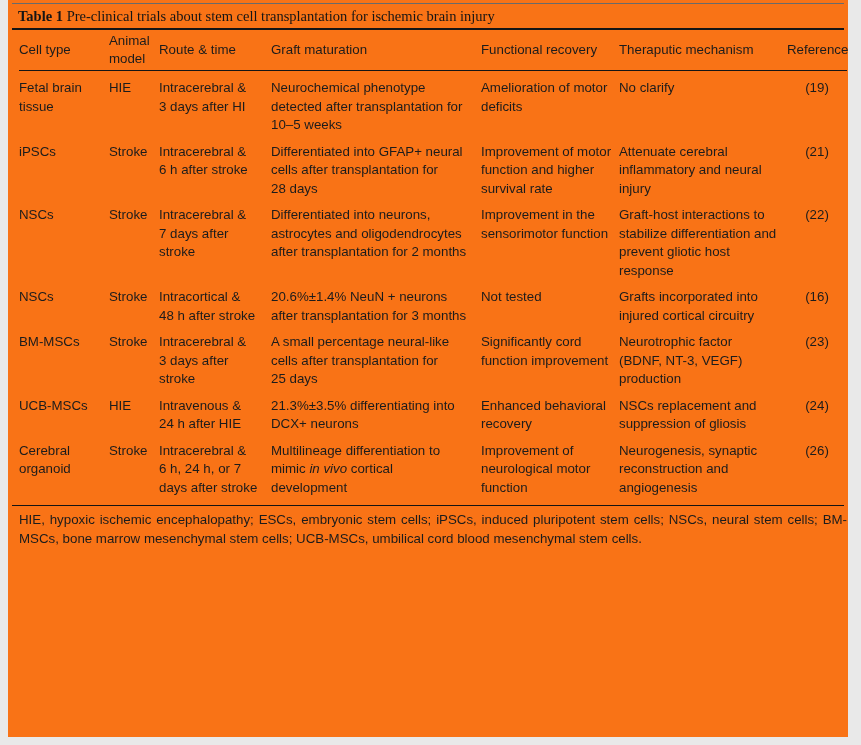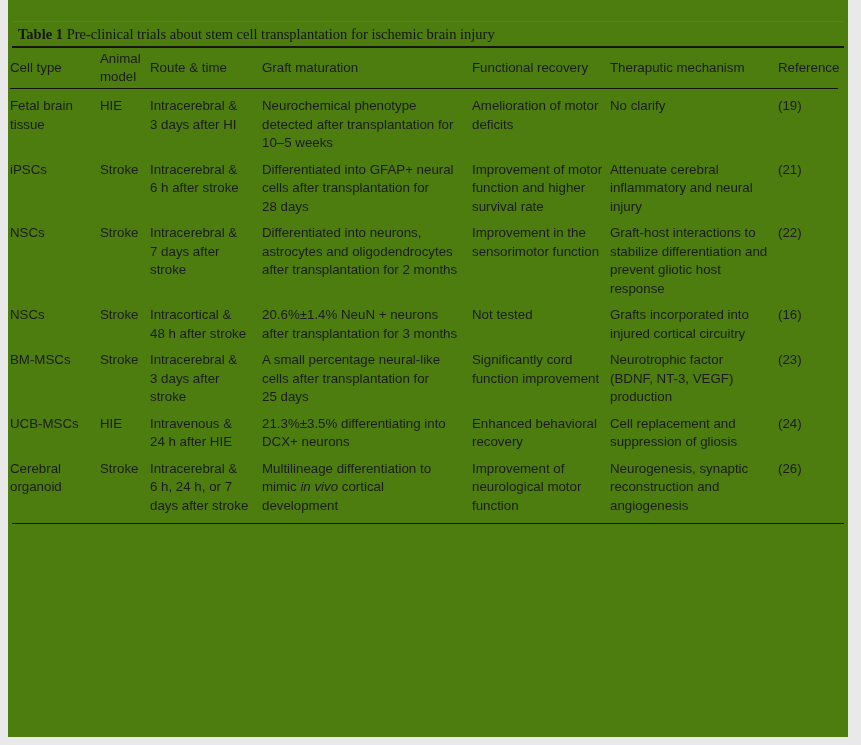--- a/index.html
+++ b/index.html
@@ -12,23 +12,23 @@
   .viewport {
     width: 861px;
     height: 745px;
     background: #e9e9e9;
     overflow: hidden;
   }
   .sheet {
     margin-left: 8px;
     width: 840px;
     height: 737px;
-    background: #4d7c0f;
+    background: #f97316;
     box-sizing: border-box;
-    padding: 20px 2px 0 2px;
+    padding: 2px 2px 0 2px;
     overflow: hidden;
   }
   .top-rule {
     border-top: 1px solid #6a6a6a;
     margin: 1px 2px 0 2px;
     height: 0;
   }
   .titlebar {
     font-family: "Liberation Serif", serif;
     font-size: 14.5px;
@@ -39,40 +39,41 @@
   .titlebar .t-label { font-weight: bold; }
   .title-rule {
     border-top: 2px solid #151515;
     margin: 0 2px;
     height: 0;
   }
   table.trials {
     table-layout: fixed;
     border-collapse: collapse;
     width: 828px;
+    margin-left: 9px;
     font-size: 13.3px;
     line-height: 18.5px;
   }
   table.trials th {
     font-weight: normal;
     text-align: left;
     vertical-align: middle;
     height: 40px;
     padding: 0;
     white-space: pre-line;
     border-bottom: 1.5px solid #151515;
   }
   table.trials th.col-ref { text-align: center; }
   table.trials td {
     vertical-align: top;
     padding: 8px 0 0 0;
     white-space: pre-line;
     overflow: visible;
   }
-  table.trials td.col-ref { }
+  table.trials td.col-ref { text-align: center; }
   tbody tr:last-child td { padding-bottom: 8px; }
   .footnote-rule {
     border-top: 1.5px solid #151515;
     margin: 0 2px;
     height: 0;
   }
   .footnote {
     margin: 0;
     padding: 5px 8px 0 9px;
     width: 828px;
@@ -197,21 +198,21 @@
         </tr>
         <tr>
           <td>UCB-MSCs</td>
           <td>HIE</td>
           <td>Intravenous &amp;
 24 h after HIE</td>
           <td>21.3%±3.5% differentiating into
 DCX+ neurons</td>
           <td>Enhanced behavioral
 recovery</td>
-          <td>Cell replacement and
+          <td>NSCs replacement and
 suppression of gliosis</td>
           <td class="col-ref">(24)</td>
         </tr>
         <tr>
           <td>Cerebral
 organoid</td>
           <td>Stroke</td>
           <td>Intracerebral &amp;
 6 h, 24 h, or 7
 days after stroke</td>
@@ -222,15 +223,16 @@
           <td>Neurogenesis, synaptic
 reconstruction and
 angiogenesis</td>
           <td class="col-ref">(26)</td>
         </tr>
       </tbody>
     </table>
 
     <div class="footnote-rule"></div>
 
+    <p class="footnote">HIE, hypoxic ischemic encephalopathy; ESCs, embryonic stem cells; iPSCs, induced pluripotent stem cells; NSCs, neural stem cells; BM-MSCs, bone marrow mesenchymal stem cells; UCB-MSCs, umbilical cord blood mesenchymal stem cells.</p>
 
   </div>
 </div>
 
 </body></html>

